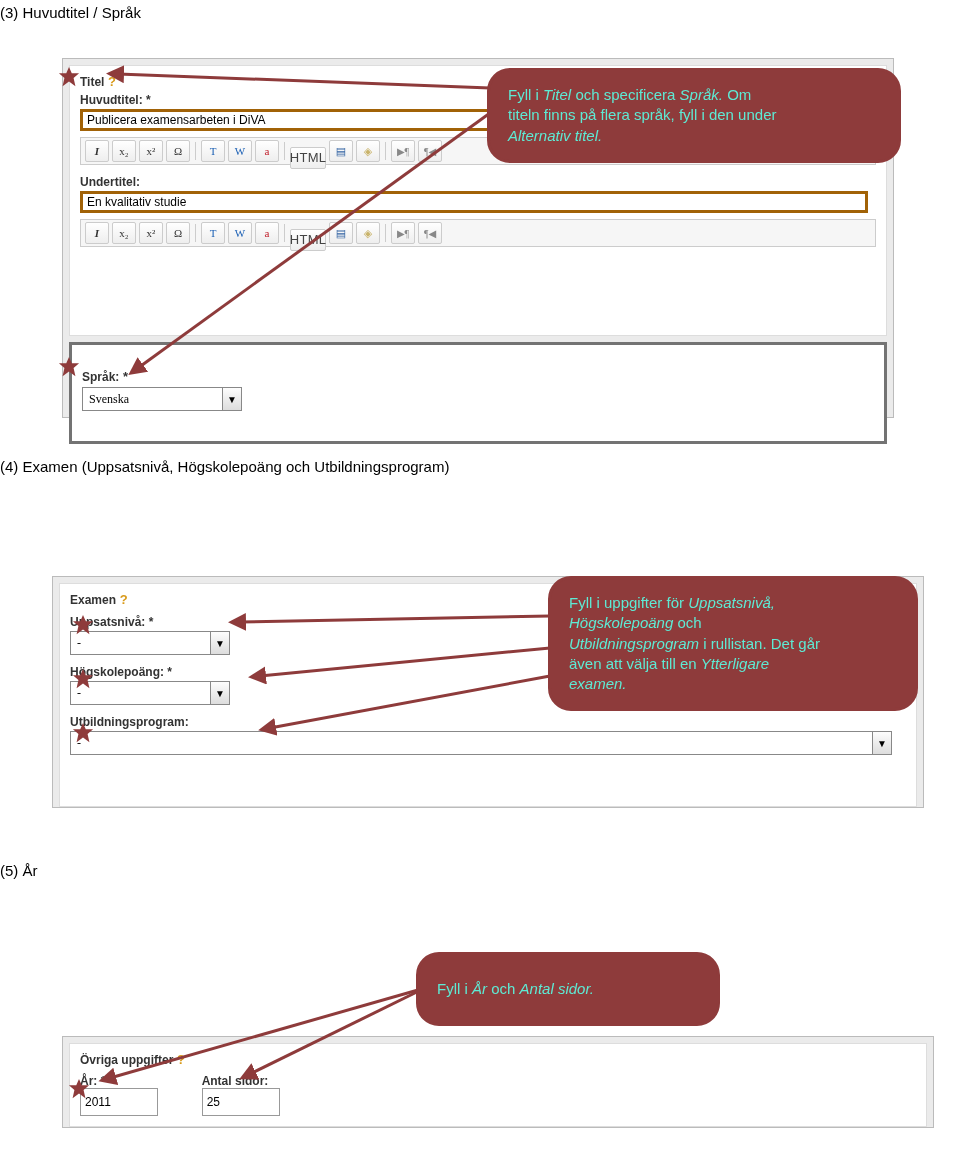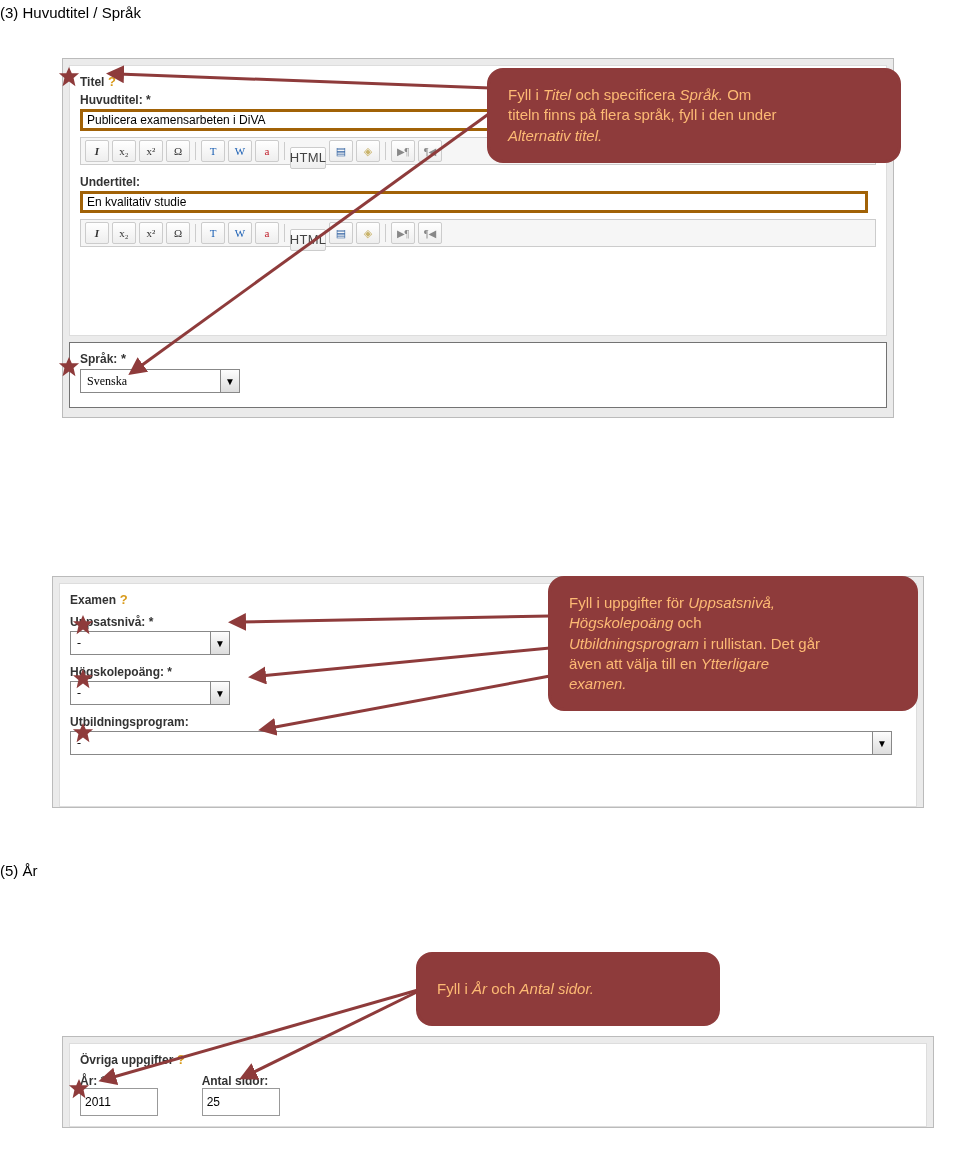--- a/index.html
+++ b/index.html
@@ -131,22 +131,22 @@
   .star {
     position: absolute;
     width: 22px;
     height: 22px;
     z-index: 30;
   }
   .callout {
     position: absolute;
     background: #8e3b3b;
     border: 3px solid #8e3b3b;
-    border-radius: 16px;
-    color: #fdba74;
+    border-radius: 23px;
+    color: #5eead4;
     padding: 14px 18px;
     font-style: italic;
     font-size: 15px;
     line-height: 1.35;
     z-index: 25;
   }
   .callout .em {
     font-style: italic;
   }
   .callout .plain {
@@ -226,21 +226,21 @@
       <span class="tsep"></span>
       <span class="tbtn html">HTML</span>
       <span class="tbtn" style="color:#3465a4;">▤</span>
       <span class="tbtn" style="color:#c9b36a;">◈</span>
       <span class="tsep"></span>
       <span class="tbtn pil">▶¶</span>
       <span class="tbtn pil">¶◀</span>
     </div>
   </div>
 
-  <div style="margin:6px 6px 6px 6px; background:#fff; border:1px solid #737373; padding:8px 10px; height:48px;">
+  <div style="margin:6px 6px 6px 6px; background:#fff; border:3px solid #737373; padding:24px 10px; height:48px;">
     <div>
       <span class="field-label">Språk:</span>
       <span class="req">*</span>
     </div>
     <div class="select-wrap sel-small" style="margin-top:3px;">
       <span class="sel-value">Svenska</span>
       <span class="sel-btn">▼</span>
     </div>
   </div>
 </div>
@@ -261,20 +261,21 @@
   <line x1="430" y1="55" x2="78" y2="310" stroke="#8e3b3b" stroke-width="3" marker-end="url(#ah1)"></line>
 </svg>
 
 <svg class="star" style="top:66px; left:58px;" viewBox="0 0 24 24">
       <polygon points="12,1 15,8 23,8 17,13 19,22 12,17 5,22 7,13 1,8 9,8" fill="#8e3b3b"></polygon>
     </svg>
 <svg class="star" style="top:356px; left:58px;" viewBox="0 0 24 24">
       <polygon points="12,1 15,8 23,8 17,13 19,22 12,17 5,22 7,13 1,8 9,8" fill="#8e3b3b"></polygon>
     </svg>
 
+<div class="section-heading" style="top:458px;">(4) Examen (Uppsatsnivå, Högskolepoäng och Utbildningsprogram)</div>
 
 <div class="panel" style="top:576px; left:52px; width:870px; height:230px;">
   <div class="panel-inner" style="height:206px;">
     <div style="margin-bottom:8px;">
       <span class="field-label">Examen</span>
       <span class="help">?</span>
     </div>
     <div class="exam-row">
       <span class="field-label"><span>Uppsatsnivå:</span> <span class="req">*</span></span>
       <div class="select-wrap sel-small">

